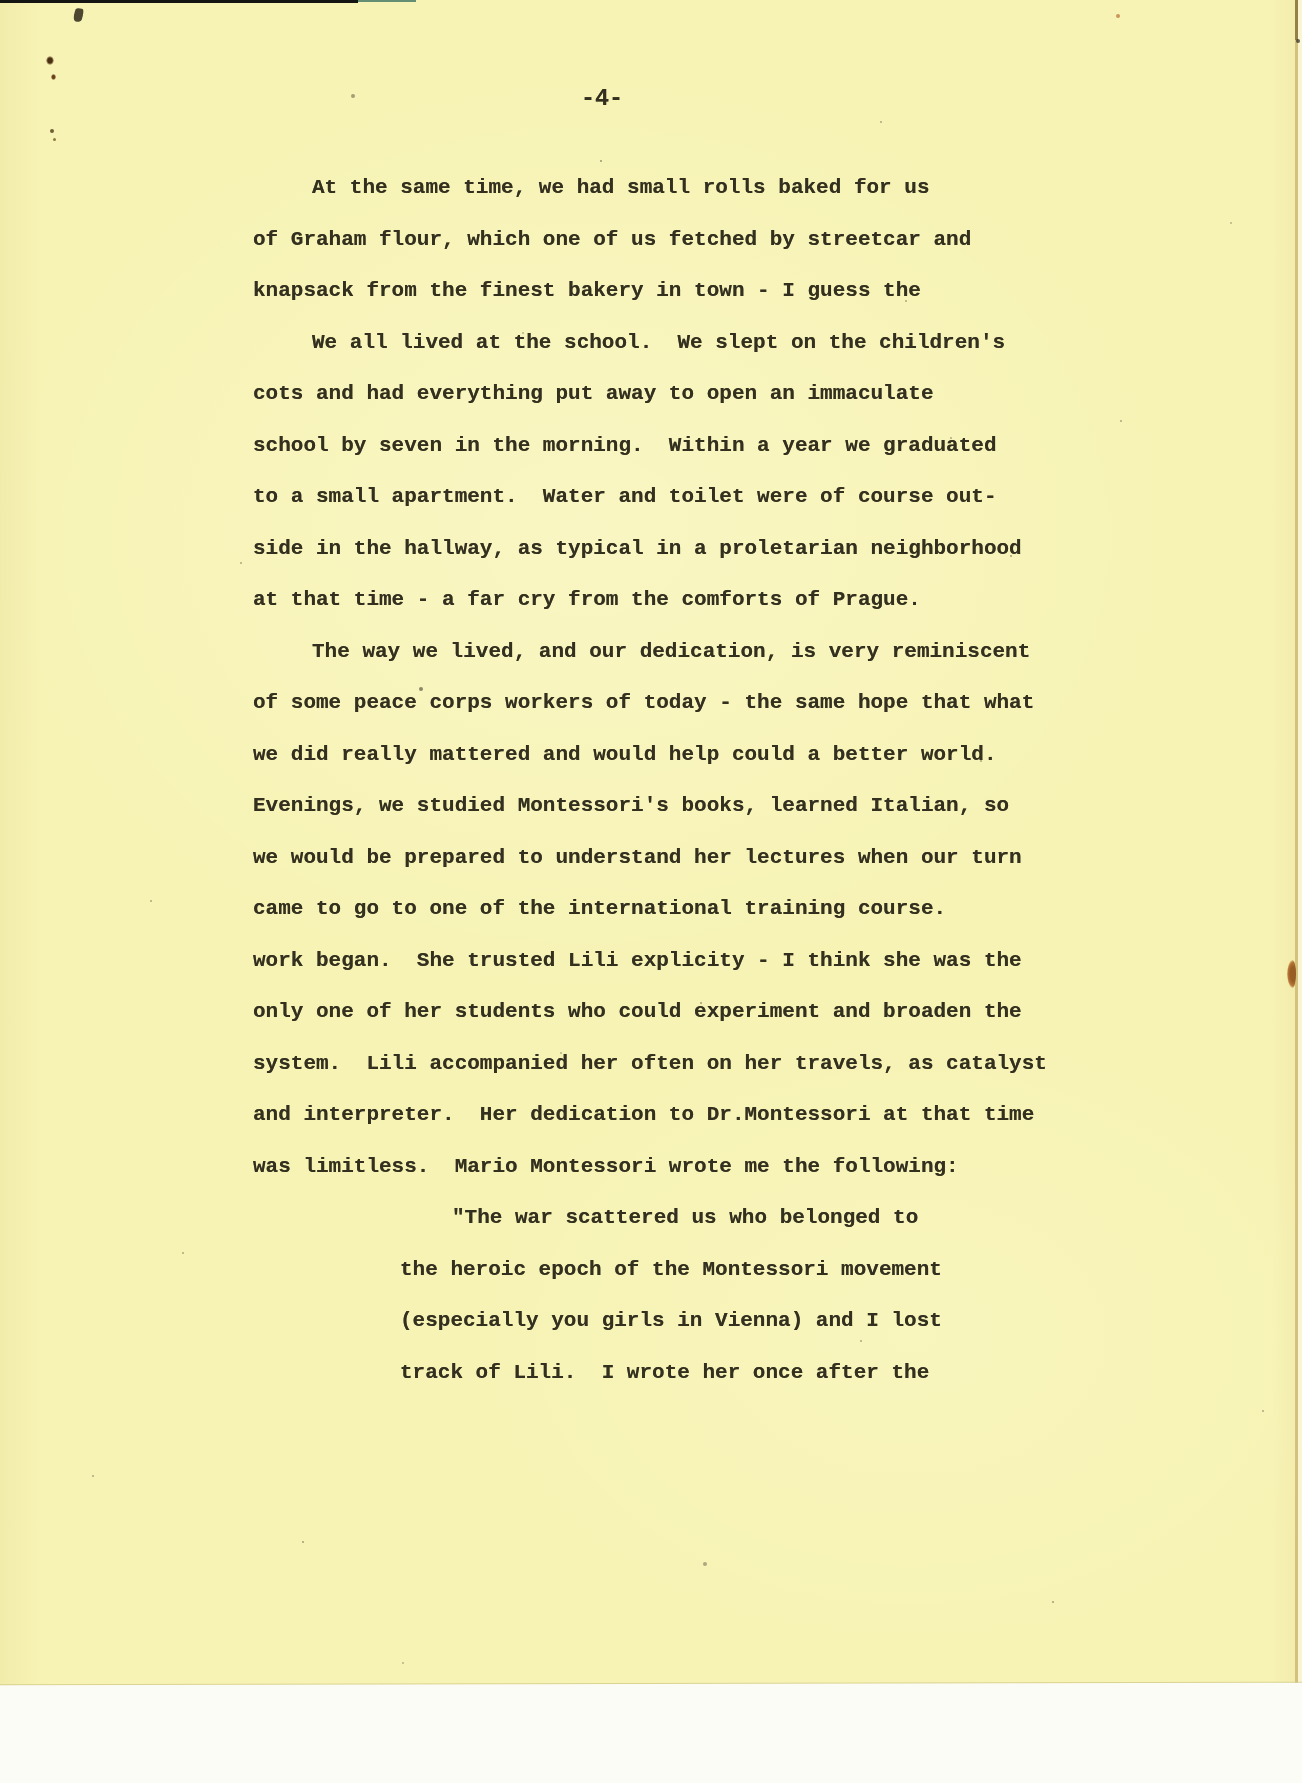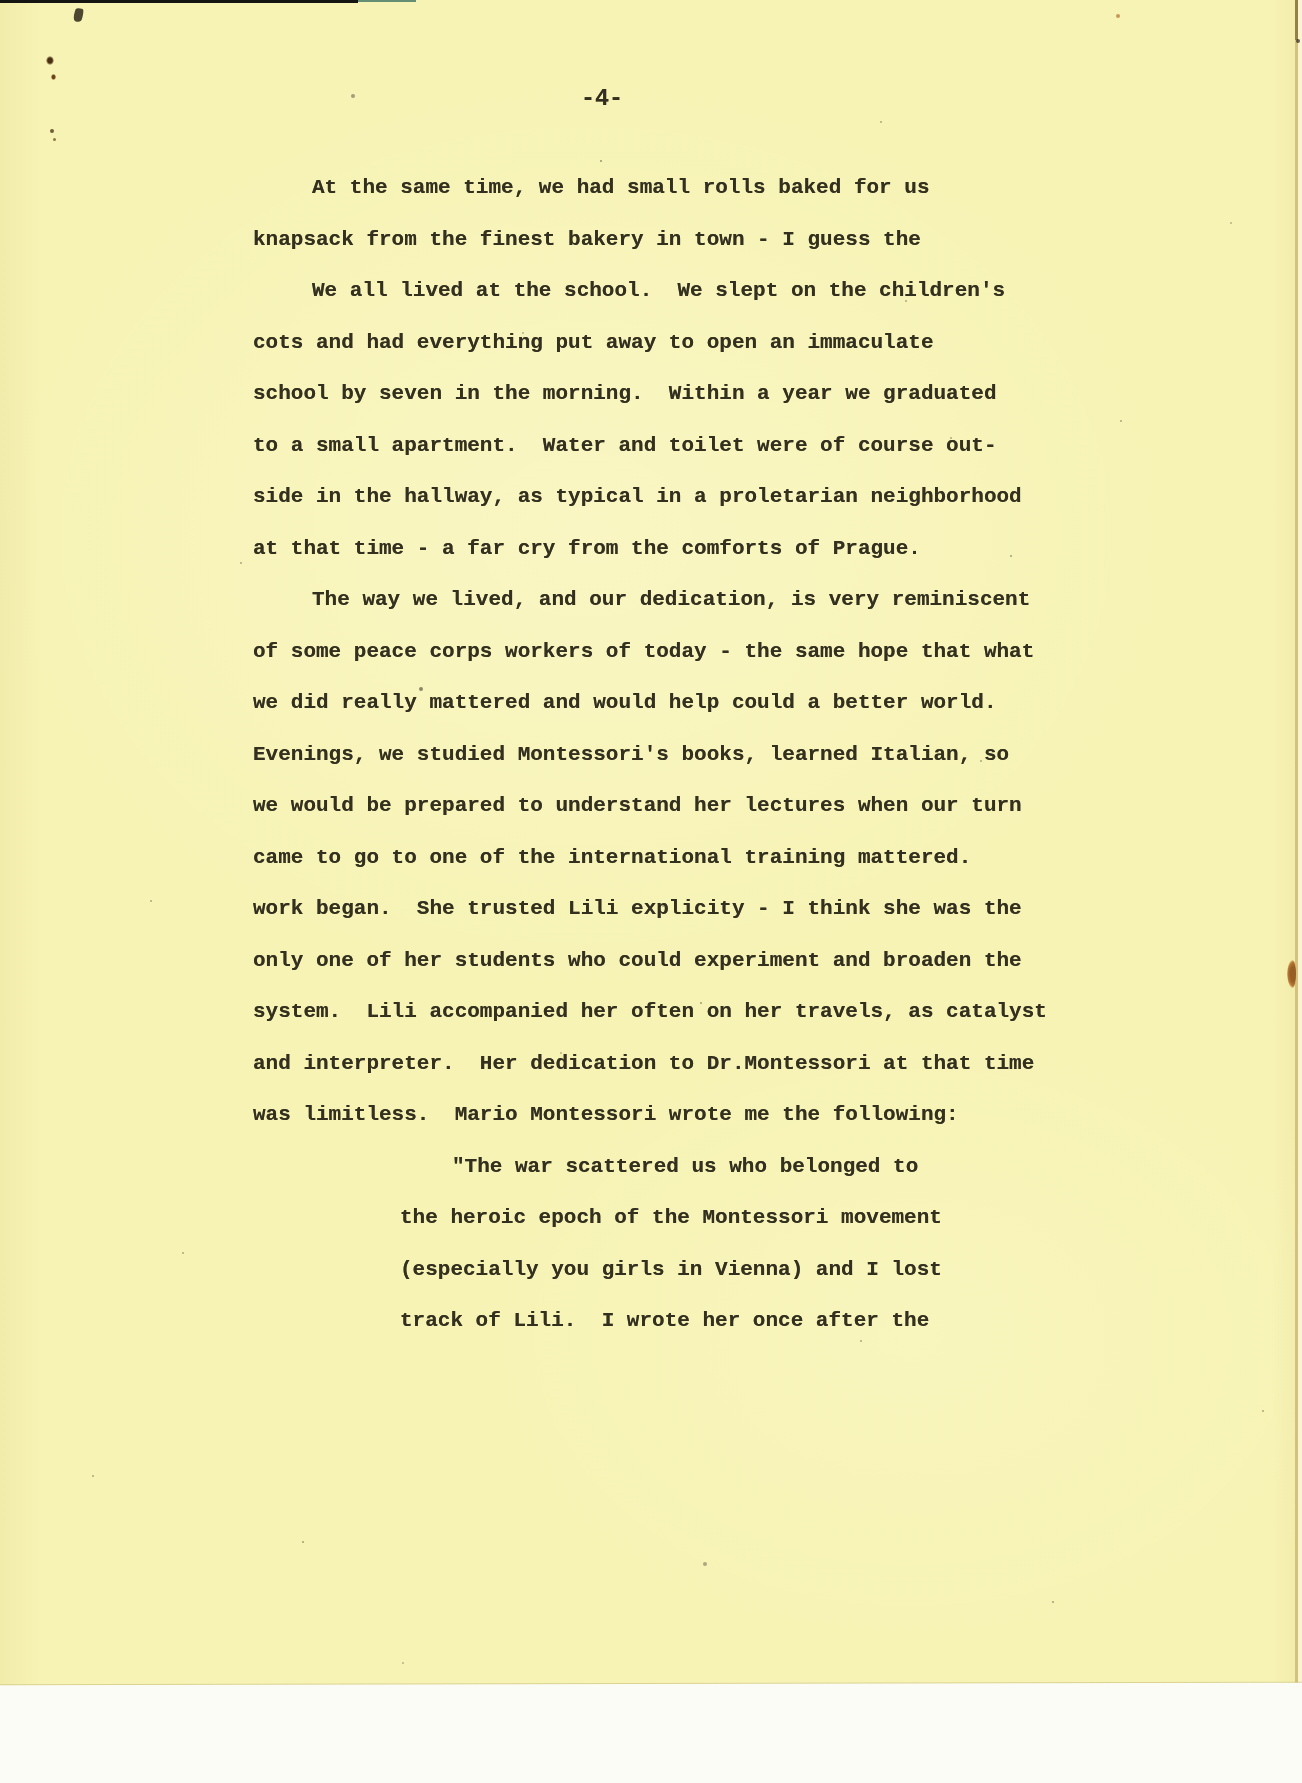--- a/index.html
+++ b/index.html
@@ -106,33 +106,34 @@
 <div class="margin-speck-1"></div>
 <div class="margin-speck-2"></div>
 <div class="margin-speck-3"></div>
 <div class="margin-speck-4"></div>
 <div class="noise-dots"></div>
 
 <div class="page-number">-4-</div>
 
 <div class="typed-body">
   <div class="line indent-para">At the same time, we had small rolls baked for us</div>
+  <div class="line">of Graham flour, which one of us fetched by streetcar and</div>
   <div class="line">knapsack from the finest bakery in town - I guess the</div>
   <div class="line indent-para">We all lived at the school.  We slept on the children's</div>
   <div class="line">cots and had everything put away to open an immaculate</div>
   <div class="line">school by seven in the morning.  Within a year we graduated</div>
   <div class="line">to a small apartment.  Water and toilet were of course out-</div>
   <div class="line">side in the hallway, as typical in a proletarian neighborhood</div>
   <div class="line">at that time - a far cry from the comforts of Prague.</div>
   <div class="line indent-para">The way we lived, and our dedication, is very reminiscent</div>
   <div class="line">of some peace corps workers of today - the same hope that what</div>
   <div class="line">we did really mattered and would help could a better world.</div>
   <div class="line">Evenings, we studied Montessori's books, learned Italian, so</div>
   <div class="line">we would be prepared to understand her lectures when our turn</div>
-  <div class="line">came to go to one of the international training mattered.</div>
+  <div class="line">came to go to one of the international training course.</div>
   <div class="line">work began.  She trusted Lili explicity - I think she was the</div>
   <div class="line">only one of her students who could experiment and broaden the</div>
   <div class="line">system.  Lili accompanied her often on her travels, as catalyst</div>
   <div class="line">and interpreter.  Her dedication to Dr.Montessori at that time</div>
   <div class="line">was limitless.  Mario Montessori wrote me the following:</div>
   <div class="line indent-quote-first">"The war scattered us who belonged to</div>
   <div class="line indent-quote">the heroic epoch of the Montessori movement</div>
   <div class="line indent-quote">(especially you girls in Vienna) and I lost</div>
   <div class="line indent-quote">track of Lili.  I wrote her once after the</div>
 </div>

